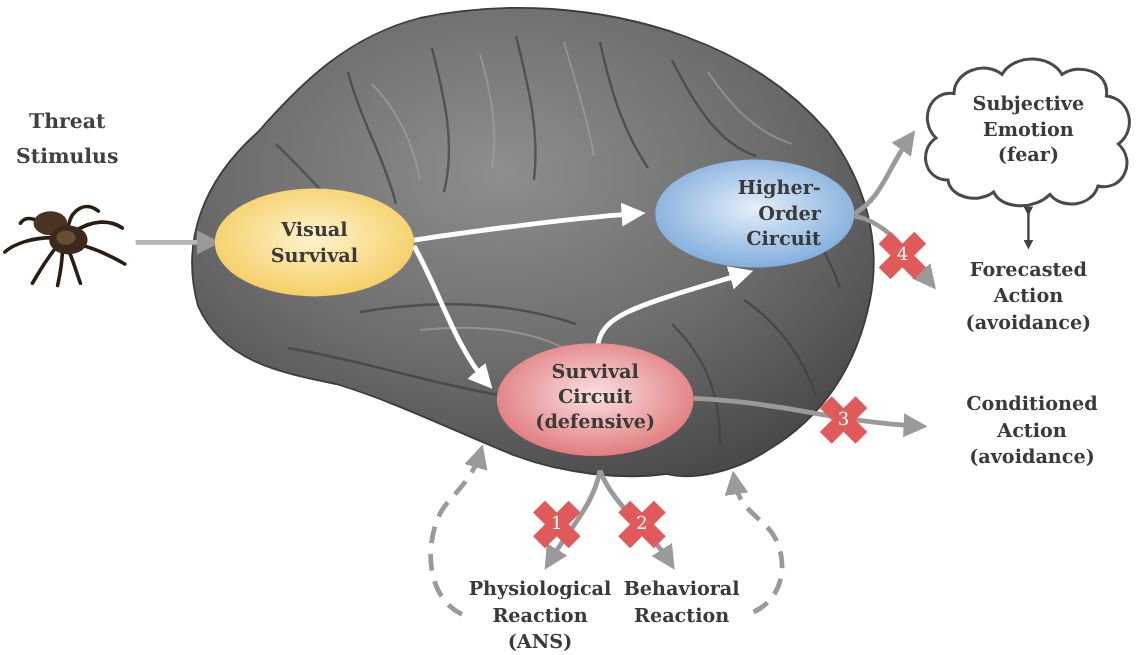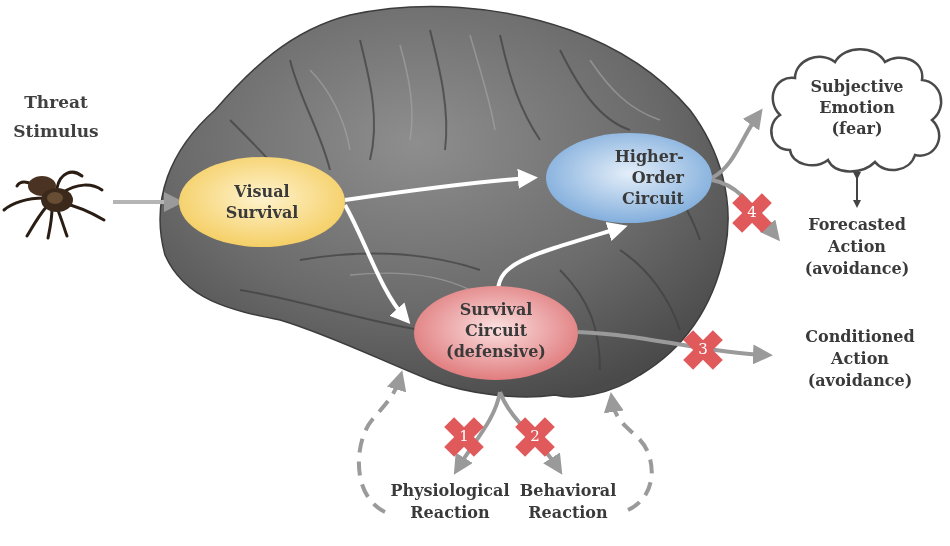--- a/index.html
+++ b/index.html
@@ -161,20 +161,21 @@
 
 <div class="lbl" style="left:790px; top:326px; width:140px;">
   <span>Conditioned</span>
   <span>Action</span>
   <span>(avoidance)</span>
 </div>
 
 <div class="lbl" style="left:385px; top:480px; width:130px;">
   <span>Physiological</span>
   <span>Reaction</span>
+  <span>(ANS)</span>
 </div>
 
 <div class="lbl" style="left:513px; top:480px; width:110px;">
   <span>Behavioral</span>
   <span>Reaction</span>
 </div>
 
 <div class="xnum" style="left:449px; top:427px;">1</div>
 <div class="xnum" style="left:520px; top:427px;">2</div>
 <div class="xnum" style="left:688px; top:340px;">3</div>

